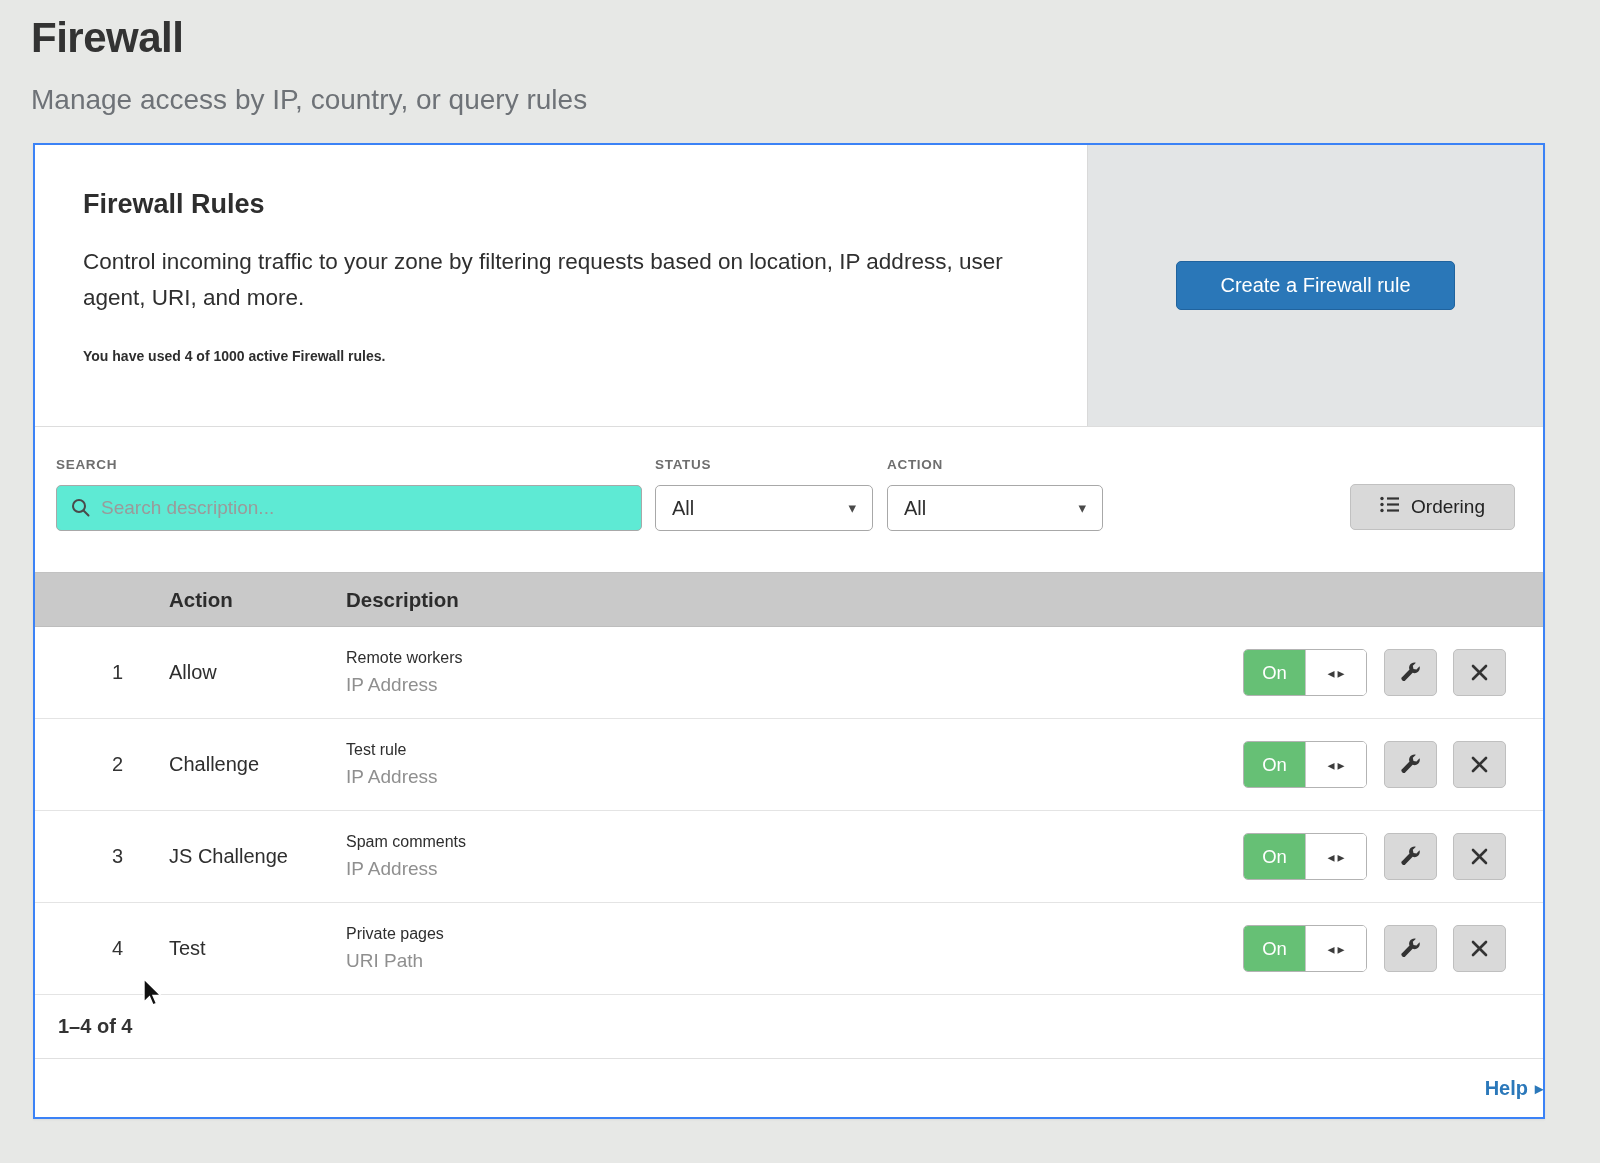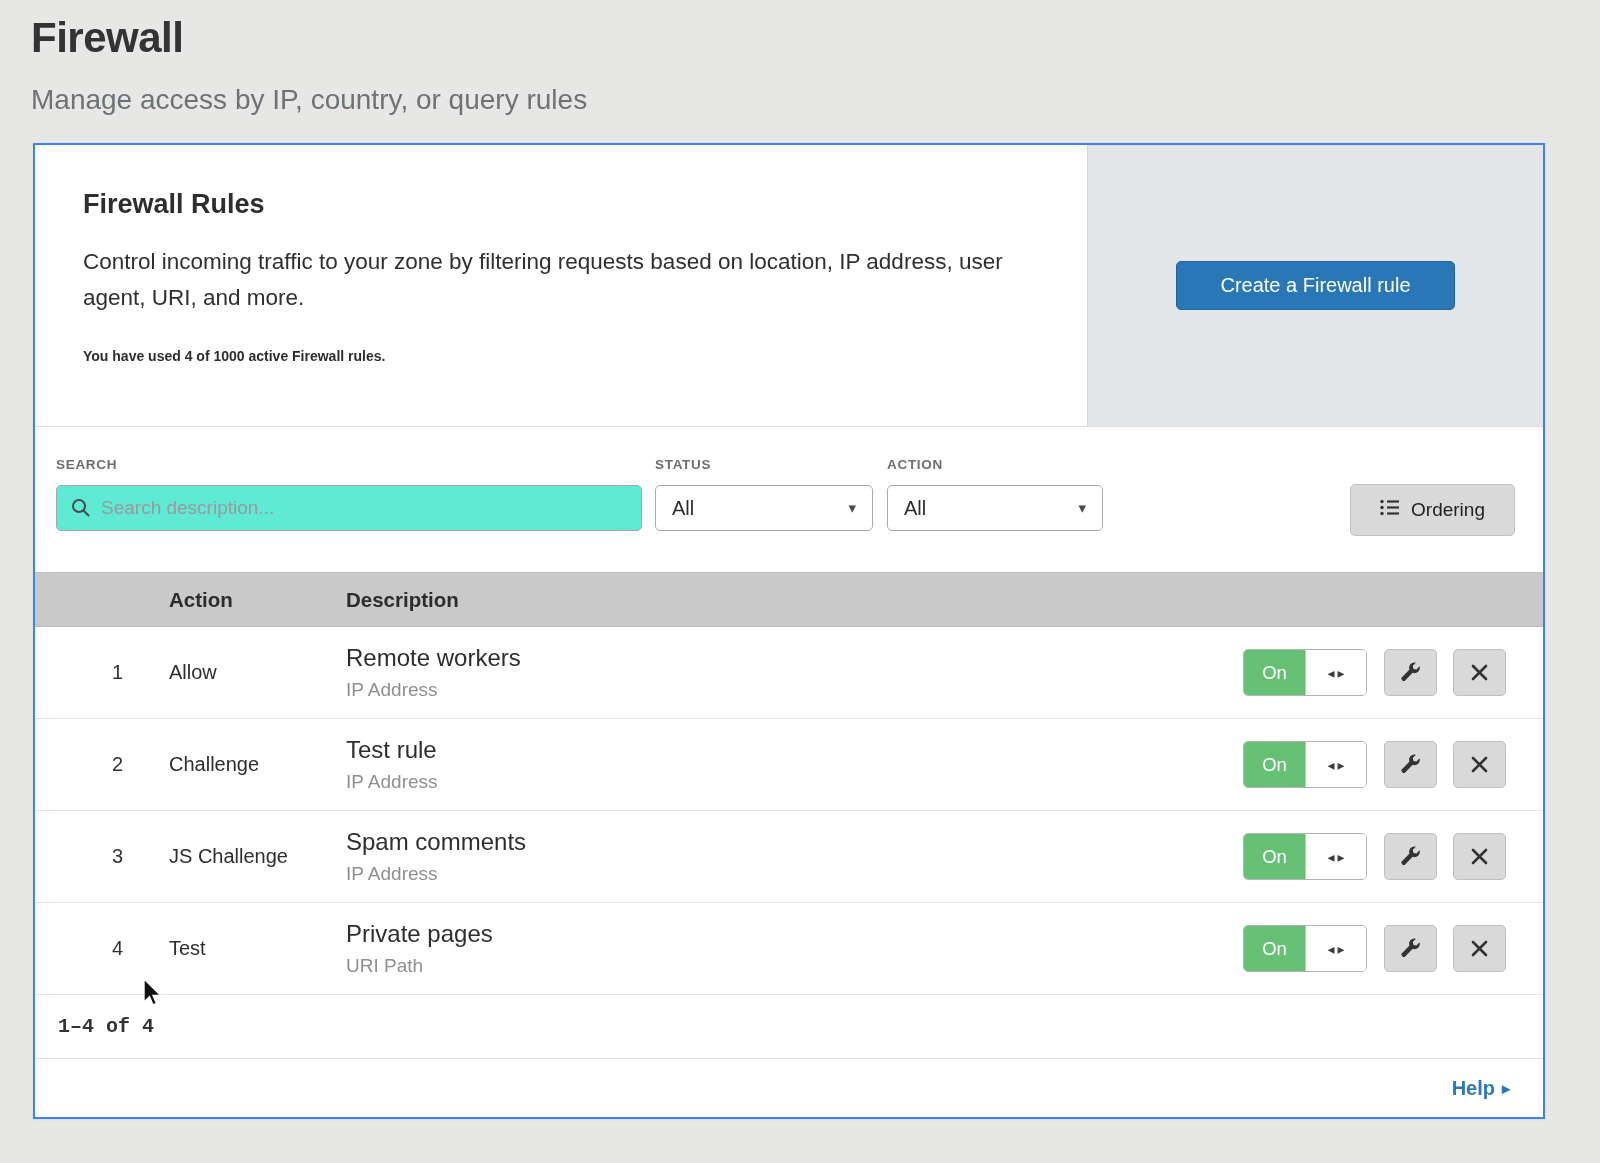--- a/index.html
+++ b/index.html
@@ -71,41 +71,41 @@
   .action-group { margin-left: 14px; width: 216px; }
   .select-box {
     height: 46px; border: 1px solid #a8a8a8; border-radius: 5px; background: #fff;
     display: flex; align-items: center; justify-content: space-between;
     padding: 0 16px; font-size: 20px; color: #2e2e2e; cursor: pointer; gap: 16px;
   }
   .select-chevron { font-size: 15px; color: #4a4a4a; }
   .ordering-spacer { flex: 1; }
   .btn-ordering {
     margin-right: 28px; margin-top: 27px;
-    width: 165px; height: 52px;
+    width: 165px; height: 46px;
     background: #d9d9d9; border: 1px solid #c1c1c1; border-radius: 5px;
     display: flex; align-items: center; justify-content: center; gap: 11px;
     font-family: "Liberation Sans", sans-serif;
     font-size: 19px; color: #222; cursor: pointer;
   }
 
   
   .table-header {
     height: 55px; background: #c9c9c9;
     border-top: 1px solid #c2c2c2; border-bottom: 1px solid #bdbdbd;
     display: flex; align-items: center;
     font-size: 20.5px; font-weight: 700; color: #2c2c2c;
   }
   .col-num { width: 134px; text-align: right; padding-right: 46px; }
   .col-action { width: 177px; }
   .col-desc { flex: 1; }
   .row { height: 92px; display: flex; align-items: center; border-bottom: 1px solid #e4e4e4; background: #fff; }
   .row .col-num { font-size: 20px; color: #333; }
   .row .col-action { font-size: 20px; color: #2e2e2e; }
-  .desc-main { font-size: 24px; color: #2e2e2e; margin-bottom: 7px; }
+  .desc-main { font-size: 16px; color: #2e2e2e; margin-bottom: 7px; }
   .desc-sub { font-size: 19px; color: #8f8f8f; }
   .controls { margin-left: auto; display: flex; align-items: center; padding-right: 37px; }
   .toggle {
     width: 124px; height: 47px; border-radius: 5px; overflow: hidden;
     display: flex; border: 1px solid #b3b3b3; cursor: pointer; background: #fff;
   }
   .toggle-on {
     width: 61px; background: #66c075; color: #fff;
     display: flex; align-items: center; justify-content: center; font-size: 18.5px;
   }
@@ -119,25 +119,24 @@
     background: #d9d9d9; border: 1px solid #bfbfbf; border-radius: 5px;
     display: flex; align-items: center; justify-content: center; cursor: pointer; padding: 0;
   }
   .icon-btn:first-of-type { margin-left: 17px; }
 
   
   .pagination-row {
     height: 64px; display: flex; align-items: center;
     padding-left: 23px; font-size: 20px; font-weight: 700; color: #333;
     border-bottom: 1px solid #e0e0e0;
-    font-family: Liberation Mono, monospace;
   }
   .help-row {
     height: 58px; display: flex; align-items: center; justify-content: flex-end;
-    padding-right: 33px; color: #2b78ba; font-size: 20px; font-weight: 700;
+    color: #2b78ba; font-size: 20px; font-weight: 700;
   }
   .help-link { display: flex; align-items: center; gap: 7px; cursor: pointer; color: #2b78ba; }
   .help-arrow { font-size: 16px; }
 
   .cursor { position: absolute; left: 142px; top: 978px; pointer-events: none; }
 </style>
 </head>
 <body>
 
 <div class="page-header">

